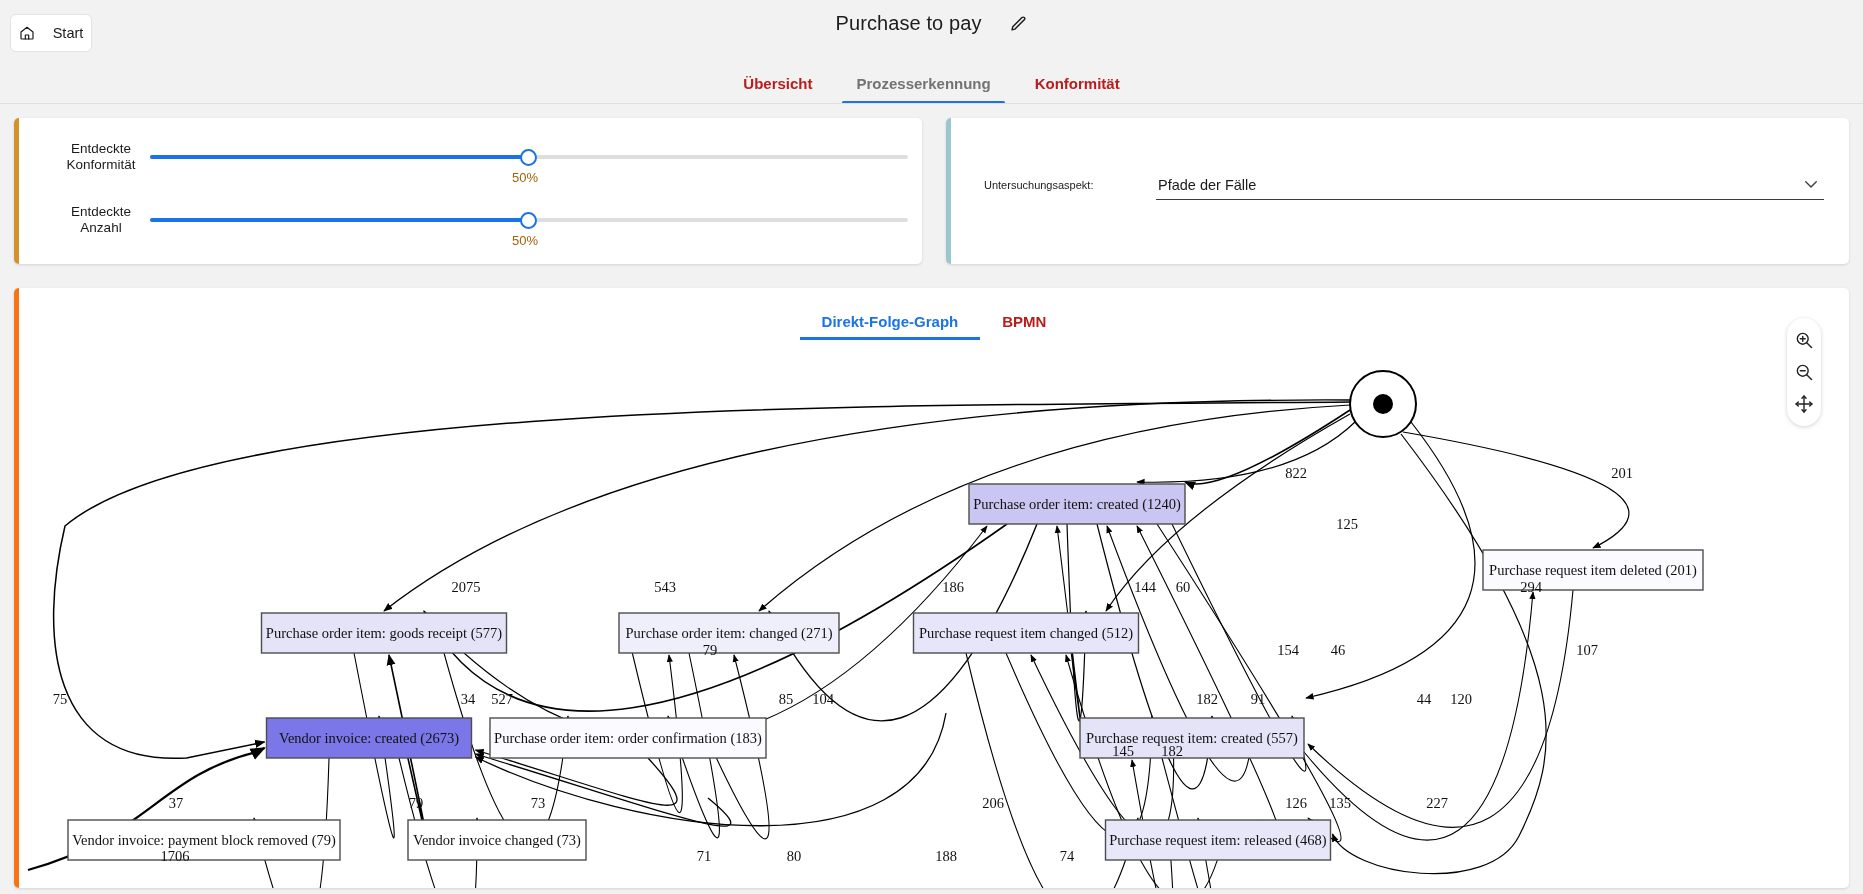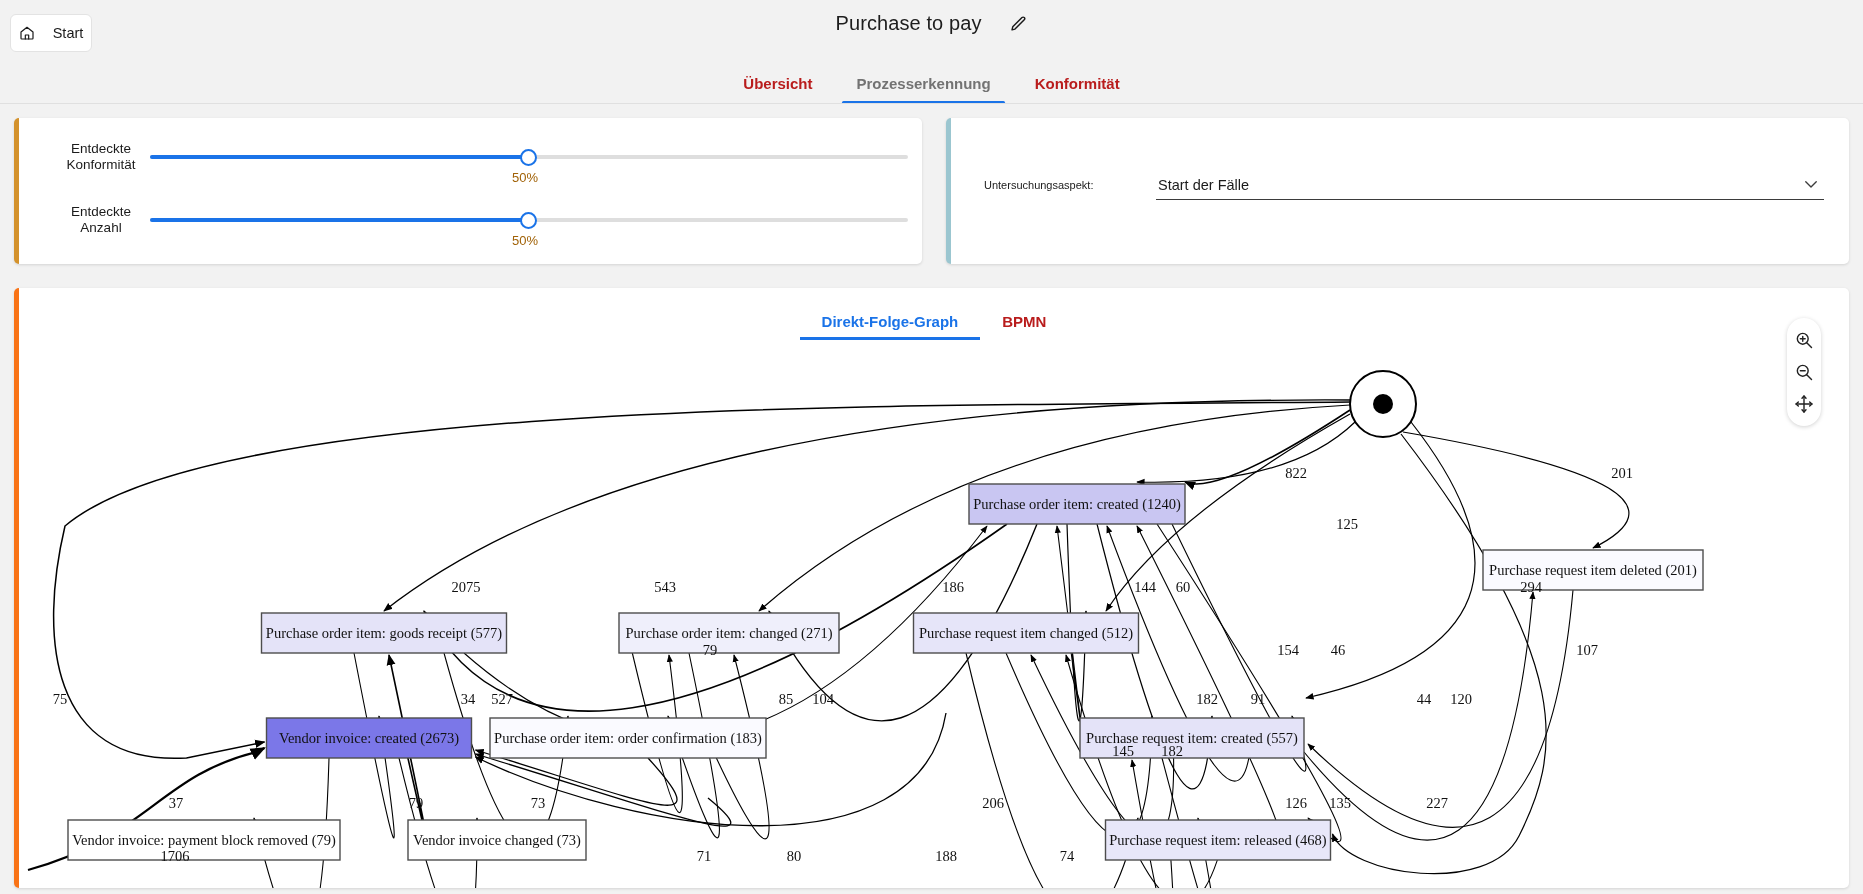--- a/index.html
+++ b/index.html
@@ -226,21 +226,21 @@
           <div class="thumb-val" style="left:378px;">50%</div>
         </div>
       </div>
 
     </div>
 
     <div class="card right">
       <div class="aspect-row">
         <span class="aspect-label">Untersuchungsaspekt:</span>
         <div class="select-wrap">
-          <span class="select-value">Start der Fälle</span>
+          <span class="select-value">Pfade der Fälle</span>
           <span class="chev">
             <svg viewBox="0 0 24 24" width="18" height="18" fill="none" stroke="#3b3b3b" stroke-width="1.8" stroke-linecap="round" stroke-linejoin="round">
               <path d="M5 9l7 7 7-7"></path>
             </svg>
           </span>
         </div>
       </div>
     </div>
 
   </div>

